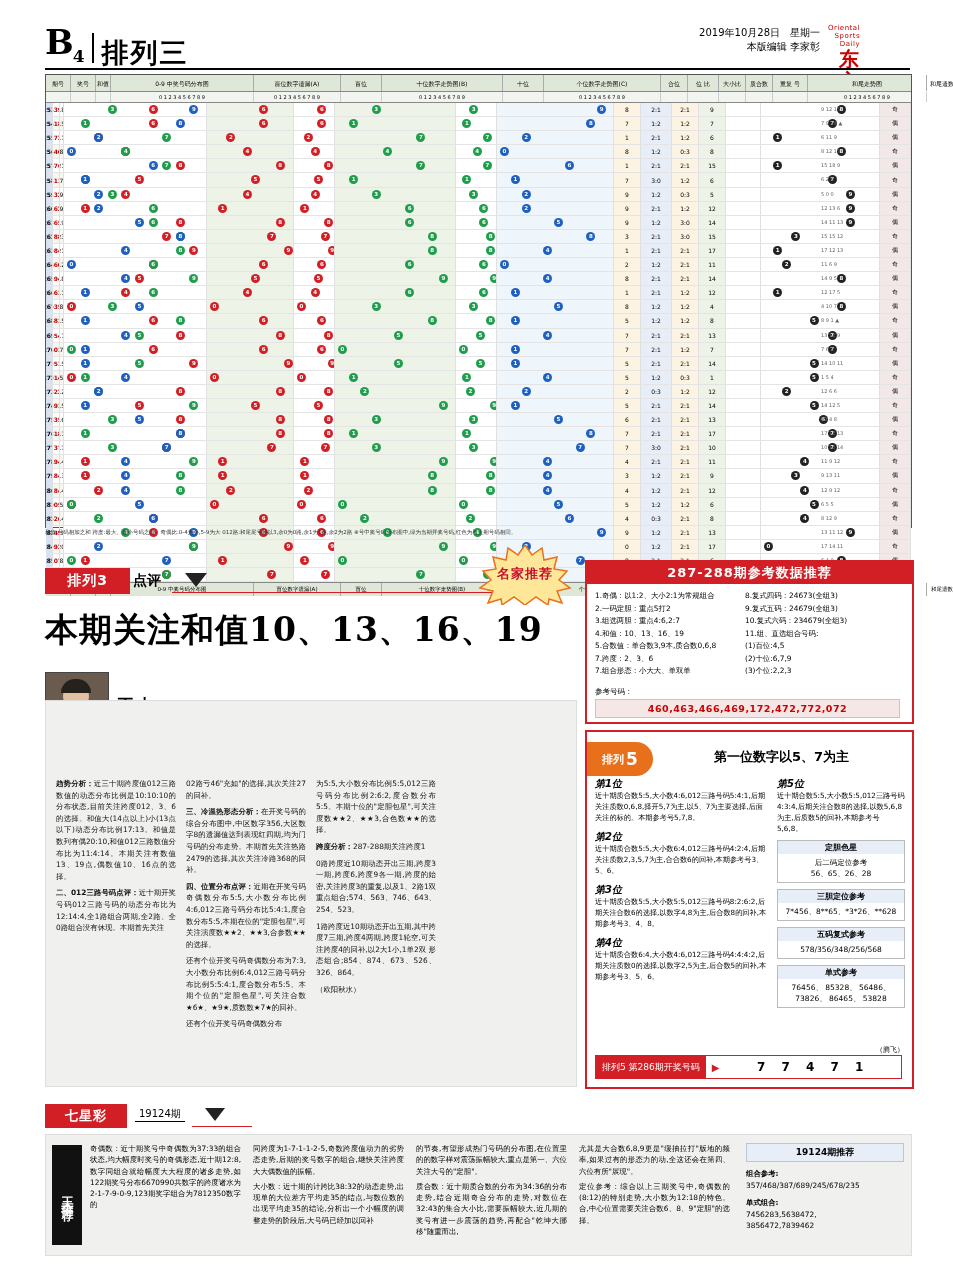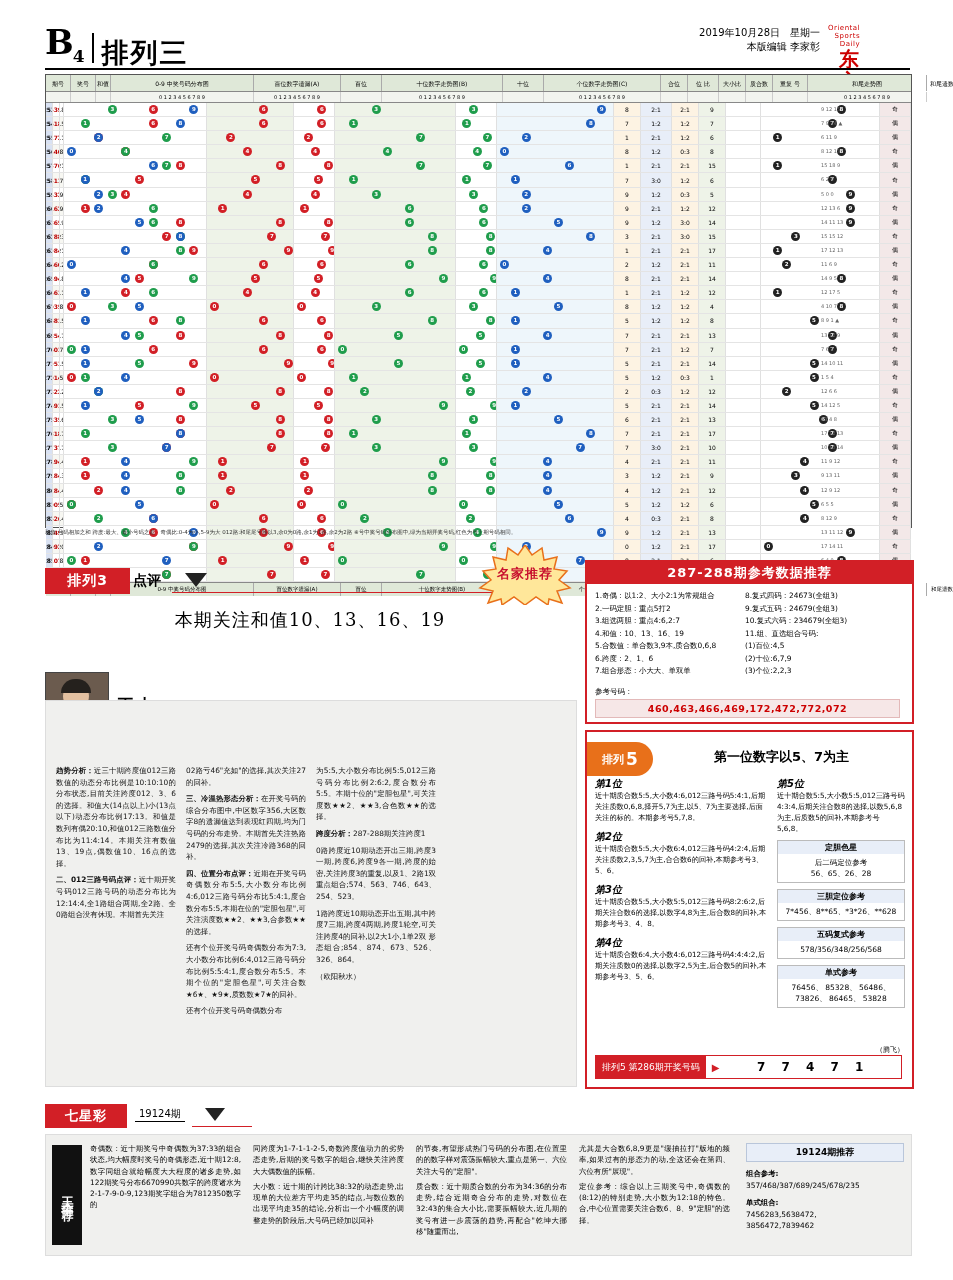--- a/index.html
+++ b/index.html
@@ -58,33 +58,33 @@
 
   
   .badge{position:absolute;left:45px;top:568px;width:175px;height:26px;}
   .badge .red{position:absolute;left:0;top:0;width:85px;height:26px;background:#d21f26;color:#fff;font-size:14px;font-weight:bold;display:flex;align-items:center;justify-content:center;letter-spacing:1px;}
   .badge .dp{position:absolute;left:88px;top:0;height:26px;display:flex;align-items:center;font-size:14px;font-weight:bold;}
   .badge .tri{position:absolute;left:140px;top:5px;width:0;height:0;border-left:11px solid transparent;border-right:11px solid transparent;border-top:14px solid #222;}
   .badge-line{position:absolute;left:172px;top:592px;width:380px;height:1px;background:#d21f26;}
   .starburst{position:absolute;left:470px;top:545px;width:110px;height:60px;}
   .starburst svg{position:absolute;left:0;top:0;}
   .starburst .txt{position:absolute;left:0;top:20px;width:110px;text-align:center;font-size:13px;font-weight:bold;color:#c8102e;letter-spacing:1px;}
-  .headline{position:absolute;left:45px;top:608px;width:530px;text-align:center;font-family:"DejaVu Serif","Liberation Serif",serif;font-size:18px;font-weight:normal;letter-spacing:1px;}
+  .headline{position:absolute;left:45px;top:608px;width:530px;font-family:"DejaVu Serif","Liberation Serif",serif;font-size:33px;font-weight:bold;letter-spacing:1px;}
 
   .author-box{position:absolute;left:45px;top:672px;width:180px;height:90px;}
   .photo{position:absolute;left:0;top:0;width:62px;height:72px;background:#6b5b4e;border:1px solid #444;overflow:hidden;}
   .photo .head{position:absolute;left:17px;top:10px;width:26px;height:26px;border-radius:50%;background:#e3c0a0;}
   .photo .hair{position:absolute;left:15px;top:6px;width:30px;height:14px;border-radius:15px 15px 0 0;background:#25211d;}
   .photo .body{position:absolute;left:5px;top:38px;width:50px;height:34px;background:#2f3a4a;border-radius:8px 8px 0 0;}
   .photo .shirt{position:absolute;left:22px;top:38px;width:16px;height:34px;background:#c8cdd4;}
   .a-name{position:absolute;left:72px;top:22px;font-size:17px;font-weight:bold;letter-spacing:2px;}
   .a-role{position:absolute;left:72px;top:46px;font-size:8px;color:#333;letter-spacing:.5px;}
 
   .article{position:absolute;left:45px;top:700px;width:530px;height:385px;background:#f0f0ee;border:1px solid #ddd;}
-  .art-cols{position:absolute;left:10px;top:64px;width:512px;height:312px;display:flex;gap:10px;}
+  .art-cols{position:absolute;left:10px;top:77px;width:512px;height:312px;display:flex;gap:10px;}
   .art-col{width:120px;font-size:7.4px;line-height:11.6px;text-align:justify;color:#111;}
   .art-col p{margin:0 0 5px 0;}
   .art-col .hd{font-weight:bold;}
 
   
   .rbox{position:absolute;left:585px;top:560px;width:325px;height:160px;border:2px solid #d21f26;background:#fff;}
   .rbox-title{height:22px;background:#d21f26;color:#fff;font-size:13px;font-weight:bold;display:flex;align-items:center;justify-content:center;letter-spacing:1px;}
   .rbox-body{display:flex;padding:6px 8px 0 8px;font-size:7.4px;line-height:12.5px;}
   .rbox-body .c1{width:150px;}
   .rbox-body .c2{width:150px;}
@@ -1452,21 +1452,21 @@
 
   <div class="rbox">
     <div class="rbox-title">287-288期参考数据推荐</div>
     <div class="rbox-body">
       <div class="c1" id="rbox-left">
           <div>1.奇偶：以1:2、大小2:1为常规组合</div>
           <div>2.一码定胆：重点5打2</div>
           <div>3.组选两胆：重点4:6,2:7</div>
           <div>4.和值：10、13、16、19</div>
           <div>5.合数值：单合数3,9本,质合数0,6,8</div>
-          <div>6.跨度：2、1、6</div>
+          <div>7.跨度：2、3、6</div>
           <div>7.组合形态：小大大、单双单</div>
         </div>
       <div class="c2" id="rbox-right">
           <div>8.复式四码：24673(全组3)</div>
           <div>9.复式五码：24679(全组3)</div>
           <div>10.复式六码：234679(全组3)</div>
           <div>11.组、直选组合号码:</div>
           <div>(1)百位:4,5</div>
           <div>(2)十位:6,7,9</div>
           <div>(3)个位:2,2,3</div>

